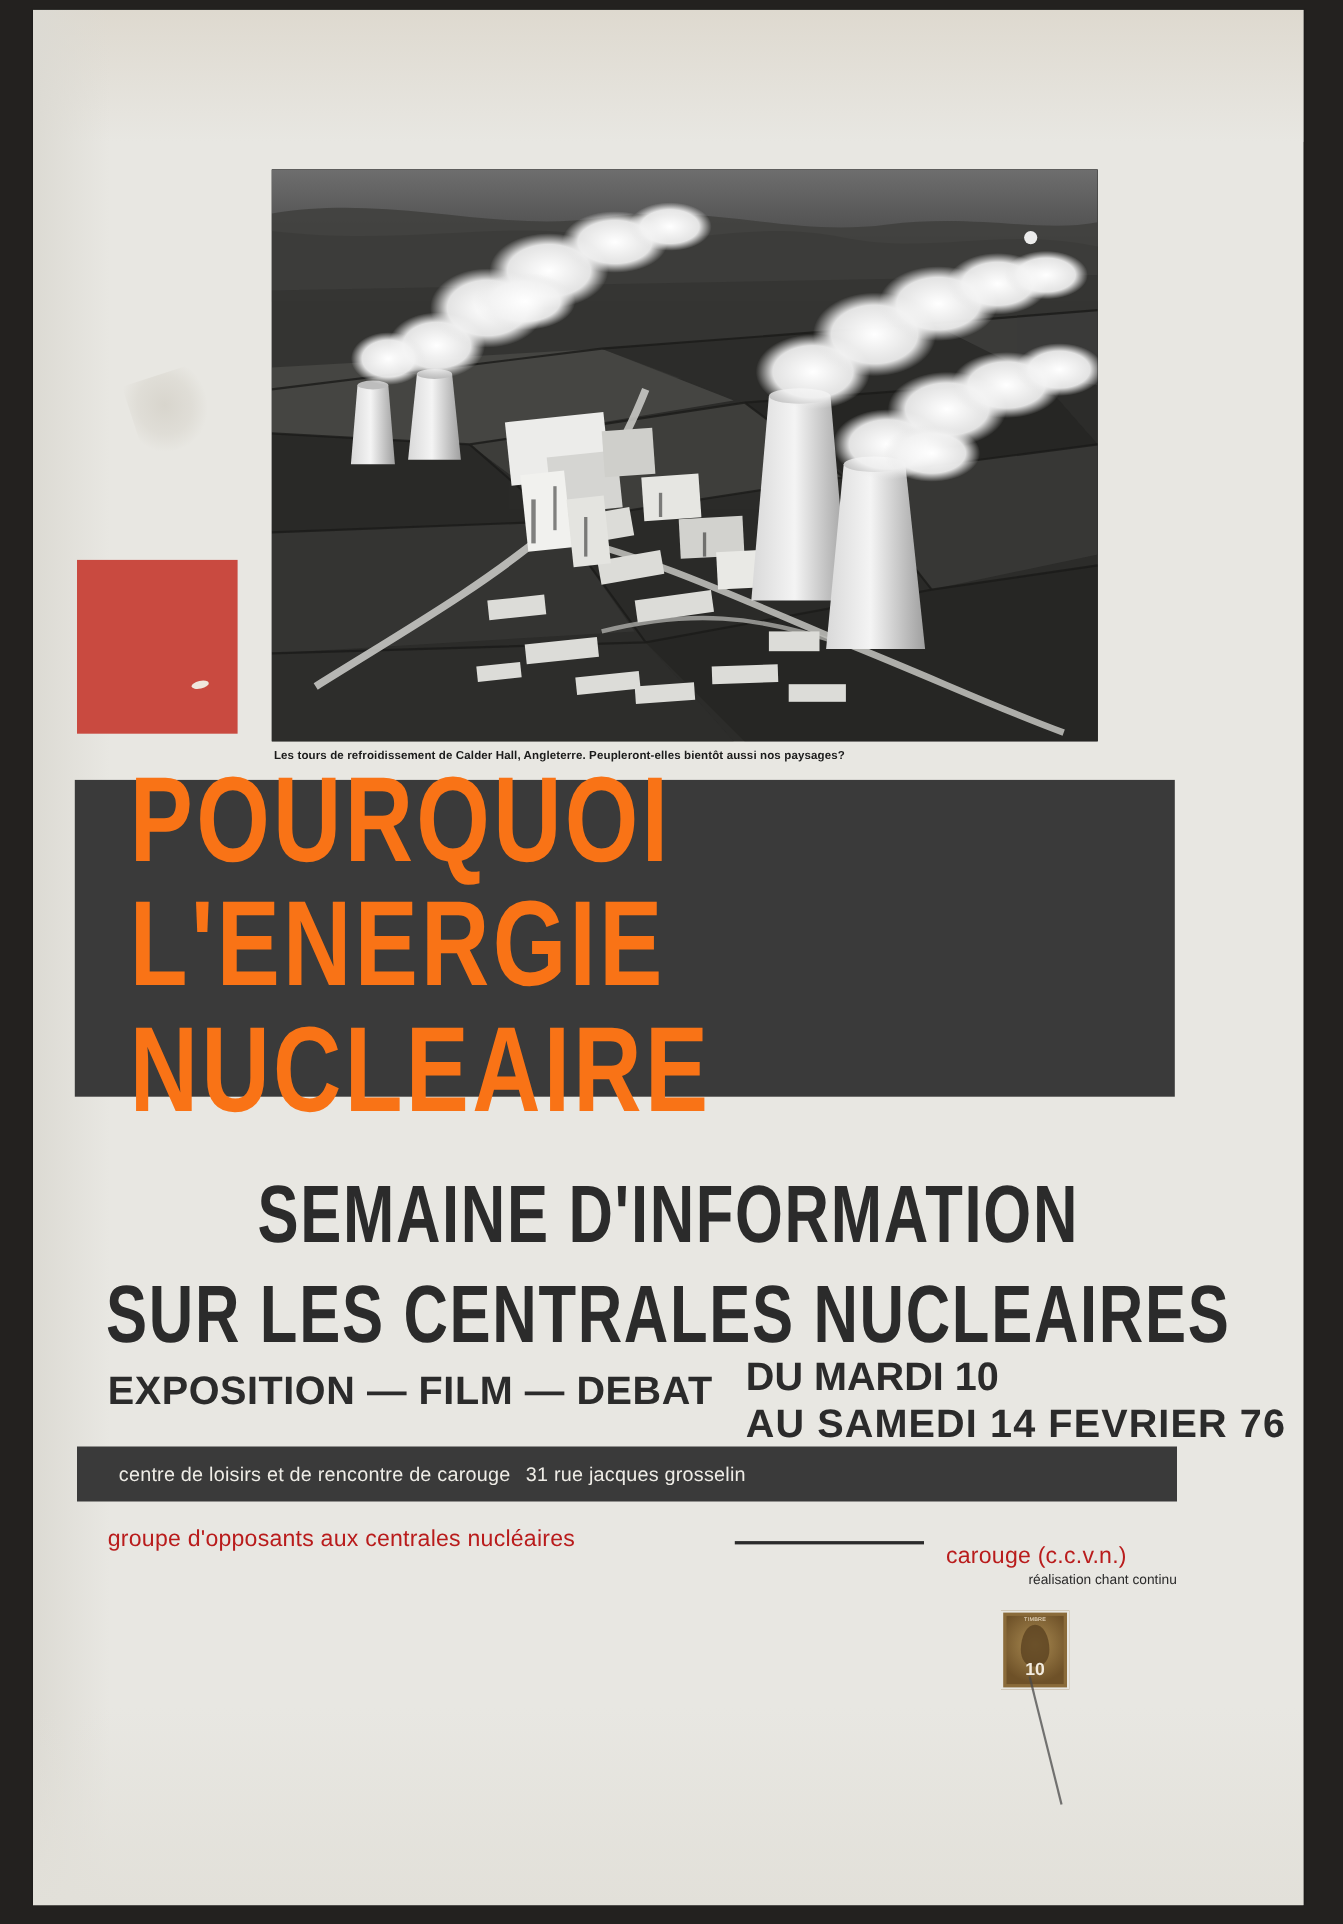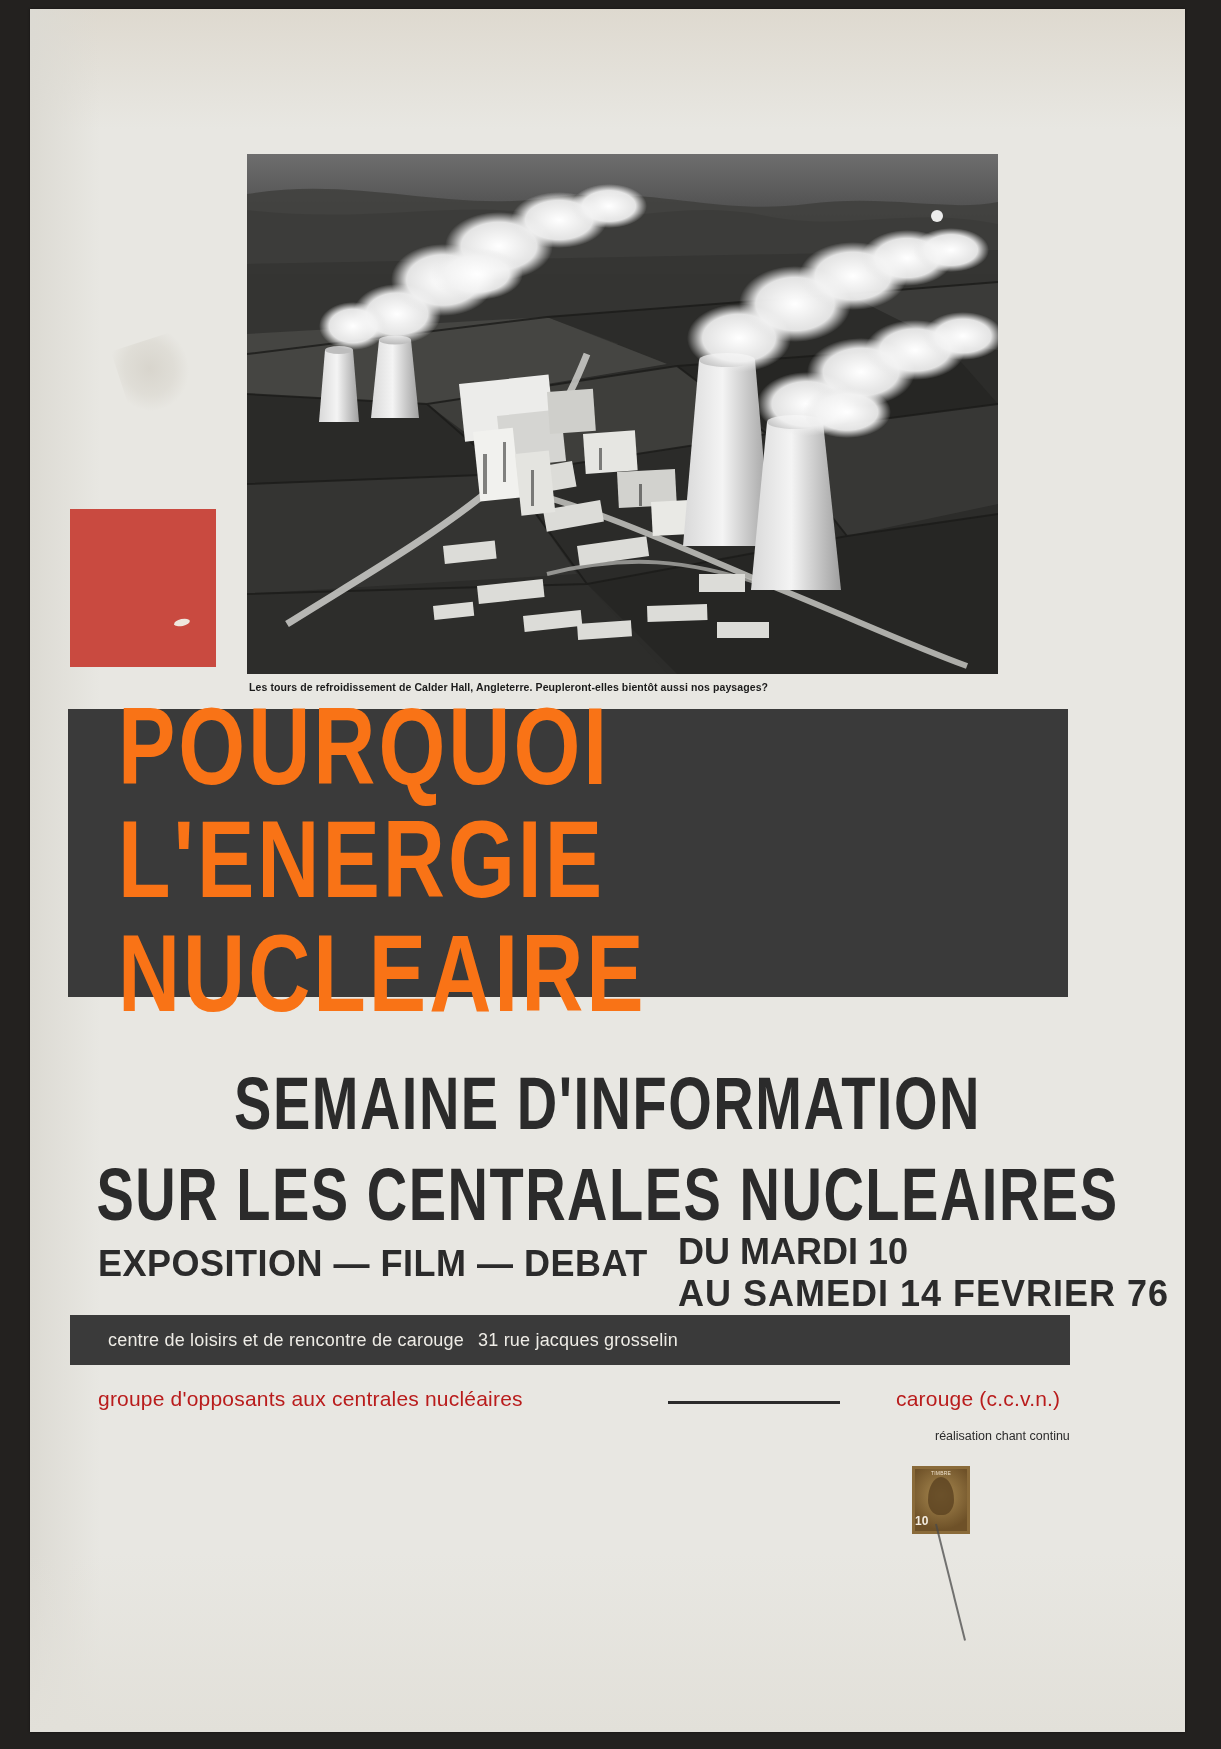--- a/index.html
+++ b/index.html
@@ -223,23 +223,22 @@
   .footer-rule {
     position: absolute;
     left: 598px;
     top: 16px;
     width: 172px;
     height: 3px;
     background: #2b2b2b;
   }
   .footer-right {
     position: absolute;
-    left: 790px; top: 2px;
-    white-space: nowrap;
-    margin-left: 36px;
+    left: 790px; top: 18px;
+    white-space: nowrap;
   }
   .credit {
     position: absolute;
     left: 905px;
     top: 1420px;
     font-size: 12.5px;
     color: #2b2b2b;
     white-space: nowrap;
   }
 
@@ -267,21 +266,22 @@
     width: 26px; height: 38px;
     margin-left: -13px;
     background: #5b4220;
     border-radius: 50% 50% 42% 42% / 60% 60% 40% 40%;
     opacity: .8;
   }
   .stamp-value {
     position: absolute;
     left: 0; right: 0;
     bottom: 3px;
-    font-size: 12px;
+    text-align: center;
+    font-size: 16px;
     font-weight: bold;
     color: #f3ece0;
   }
   .stamp-top-text {
     position: absolute;
     left: 0; right: 0;
     top: 1px;
     text-align: center;
     font-size: 5px;
     color: #efe2cc;

